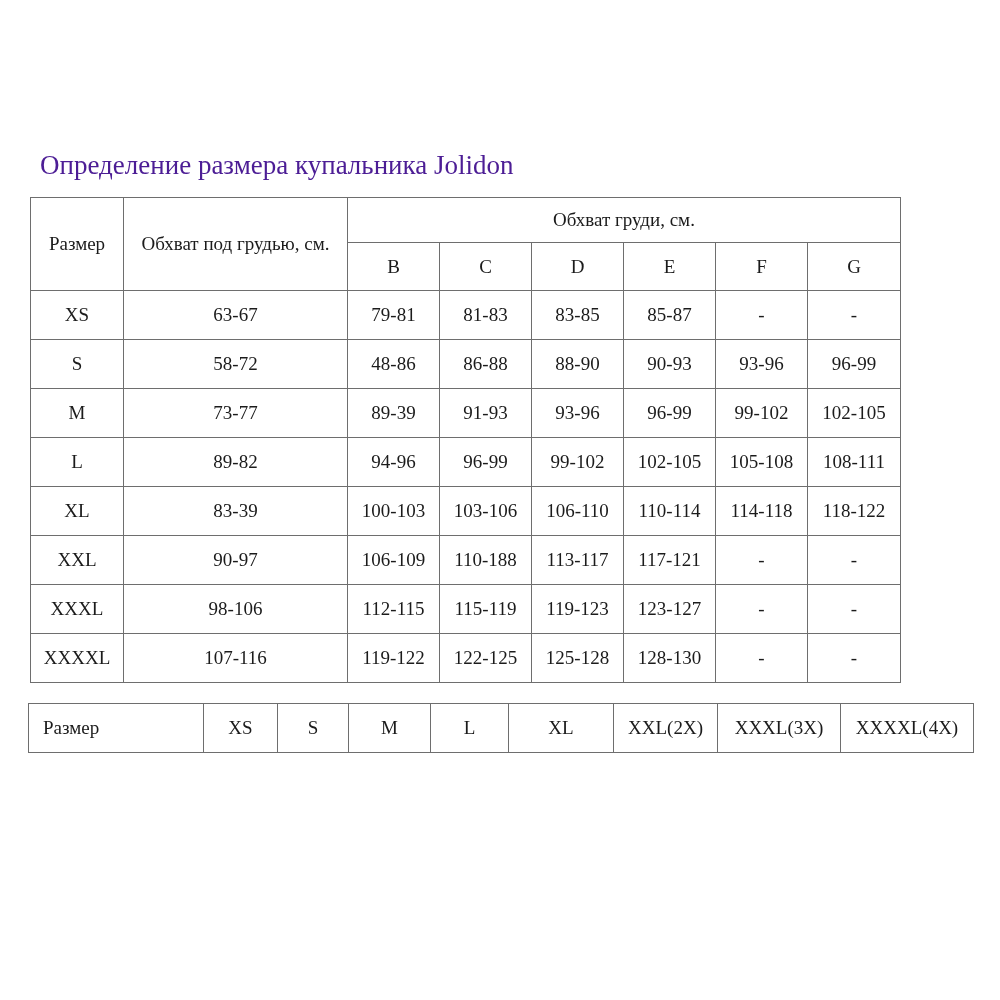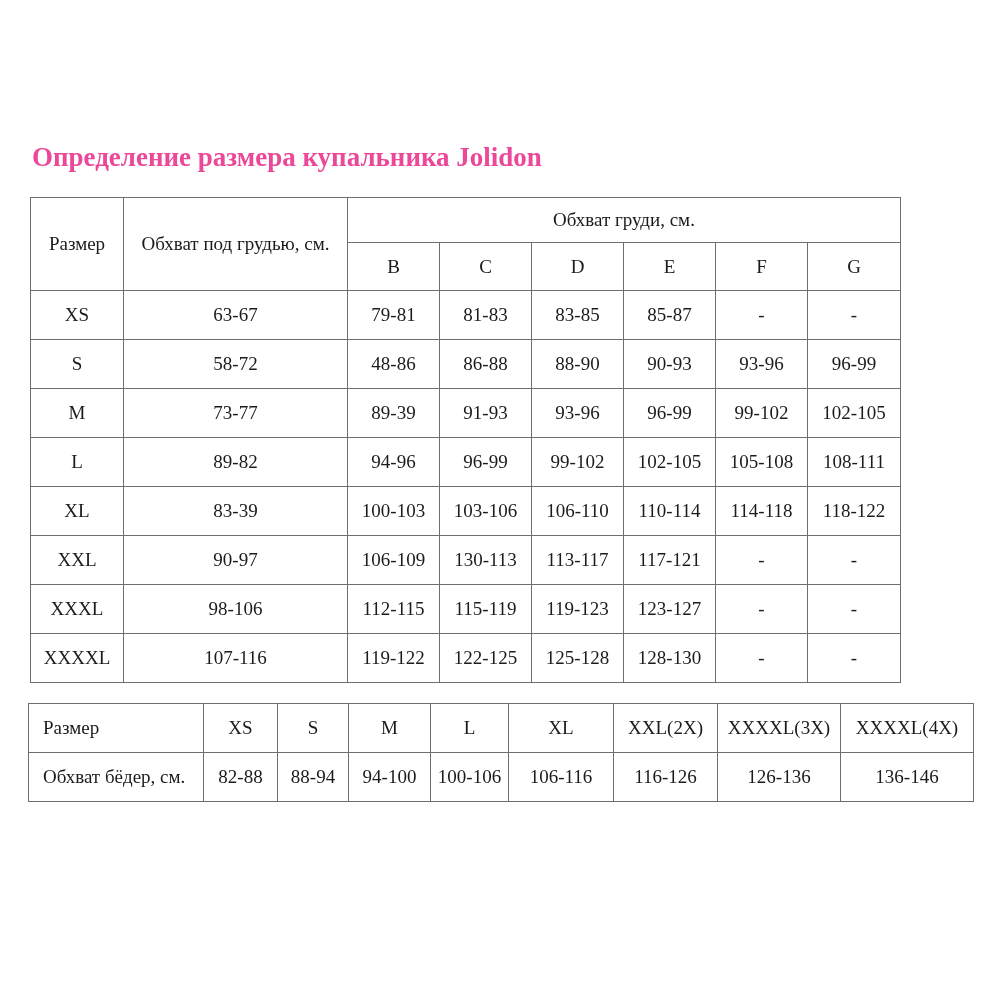--- a/index.html
+++ b/index.html
@@ -13,25 +13,25 @@
     height: 1000px;
     background: #ffffff;
     font-family: "Liberation Serif", serif;
     color: #1b1b1b;
     overflow: hidden;
   }
   .title {
     position: absolute;
     left: 28px;
     top: 138px;
-    margin: 4px;
+    margin: 12px;
     font-size: 27px;
-    font-weight: bold;
+    font-weight: normal;
     white-space: nowrap;
-    color: #ec4899;
+    color: #4c1d95;
   }
   table {
     position: absolute;
     border-collapse: collapse;
     table-layout: fixed;
     font-size: 19px;
     color: #1b1b1b;
   }
   td, th {
     border: 1.5px solid #6e6e6e;
@@ -144,21 +144,21 @@
           <td>103-106</td>
           <td>106-110</td>
           <td>110-114</td>
           <td>114-118</td>
           <td>118-122</td>
         </tr>
         <tr>
           <td>XXL</td>
           <td>90-97</td>
           <td>106-109</td>
-          <td>130-113</td>
+          <td>110-188</td>
           <td>113-117</td>
           <td>117-121</td>
           <td>-</td>
           <td>-</td>
         </tr>
         <tr>
           <td>XXXL</td>
           <td>98-106</td>
           <td>112-115</td>
           <td>115-119</td>
@@ -194,30 +194,19 @@
     </colgroup>
     <tbody>
       <tr>
         <td class="label-cell">Размер</td>
       <td>XS</td>
           <td>S</td>
           <td>M</td>
           <td>L</td>
           <td>XL</td>
           <td>XXL(2X)</td>
-          <td>XXXXL(3X)</td>
+          <td>XXXL(3X)</td>
           <td>XXXXL(4X)</td>
-        </tr>
-      <tr>
-        <td class="label-cell">Обхват бёдер, см.</td>
-      <td>82-88</td>
-          <td>88-94</td>
-          <td>94-100</td>
-          <td>100-106</td>
-          <td>106-116</td>
-          <td>116-126</td>
-          <td>126-136</td>
-          <td>136-146</td>
         </tr>
     </tbody>
   </table>
 
 </div>
 
 </body></html>

